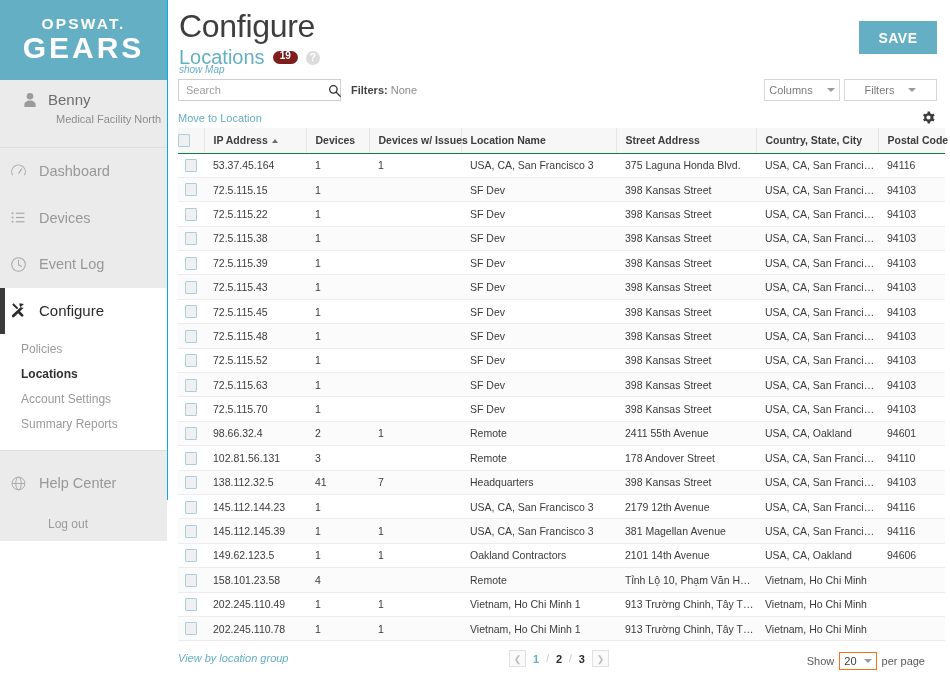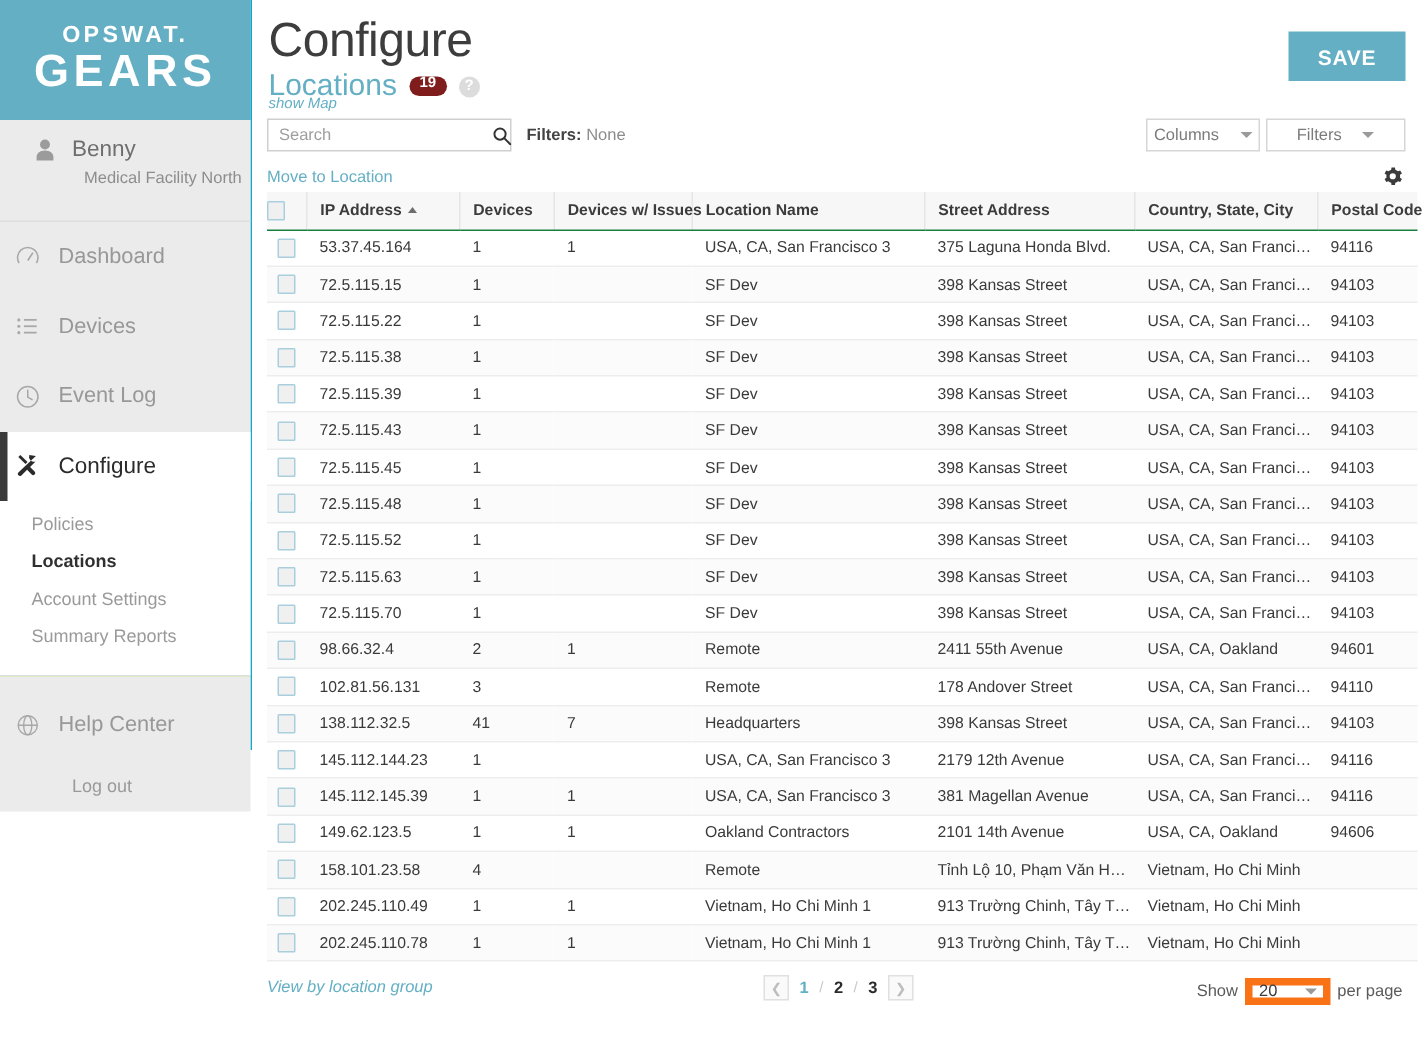--- a/index.html
+++ b/index.html
@@ -197,26 +197,26 @@
   }
   .pg-arrow {
     width: 17px; height: 17px; border: 1px solid #e0e0e0; background: #fafafa;
     display: flex; align-items: center; justify-content: center;
     color: #bdbdbd; font-size: 9px; cursor: pointer;
   }
   .pg-num { font-size: 11px; color: #2b2b2b; font-weight: bold; cursor: pointer; }
   .pg-num.cur { color: #64afc4; }
   .pg-sep { font-size: 10px; color: #c8c8c8; }
   .show-per {
-    position: absolute; right: 15px; top: 4px;
+    position: absolute; right: 25px; top: 4px;
     display: flex; align-items: center; gap: 5px; font-size: 11px; color: #5a5a5a;
   }
   .per-sel {
-    border: 5px solid #f97316; background: #fff; height: 18px;
-    display: flex; align-items: center; gap: 18px; padding: 0 4px;
+    border: 1px solid #f97316; background: #fff; height: 18px;
+    display: flex; align-items: center; gap: 7px; padding: 0 4px;
     font-size: 11px; color: #3c3c3c; cursor: pointer;
   }
 </style>
 </head>
 <body>
 
 <div id="app">
 
   <div id="sidebar">
 

